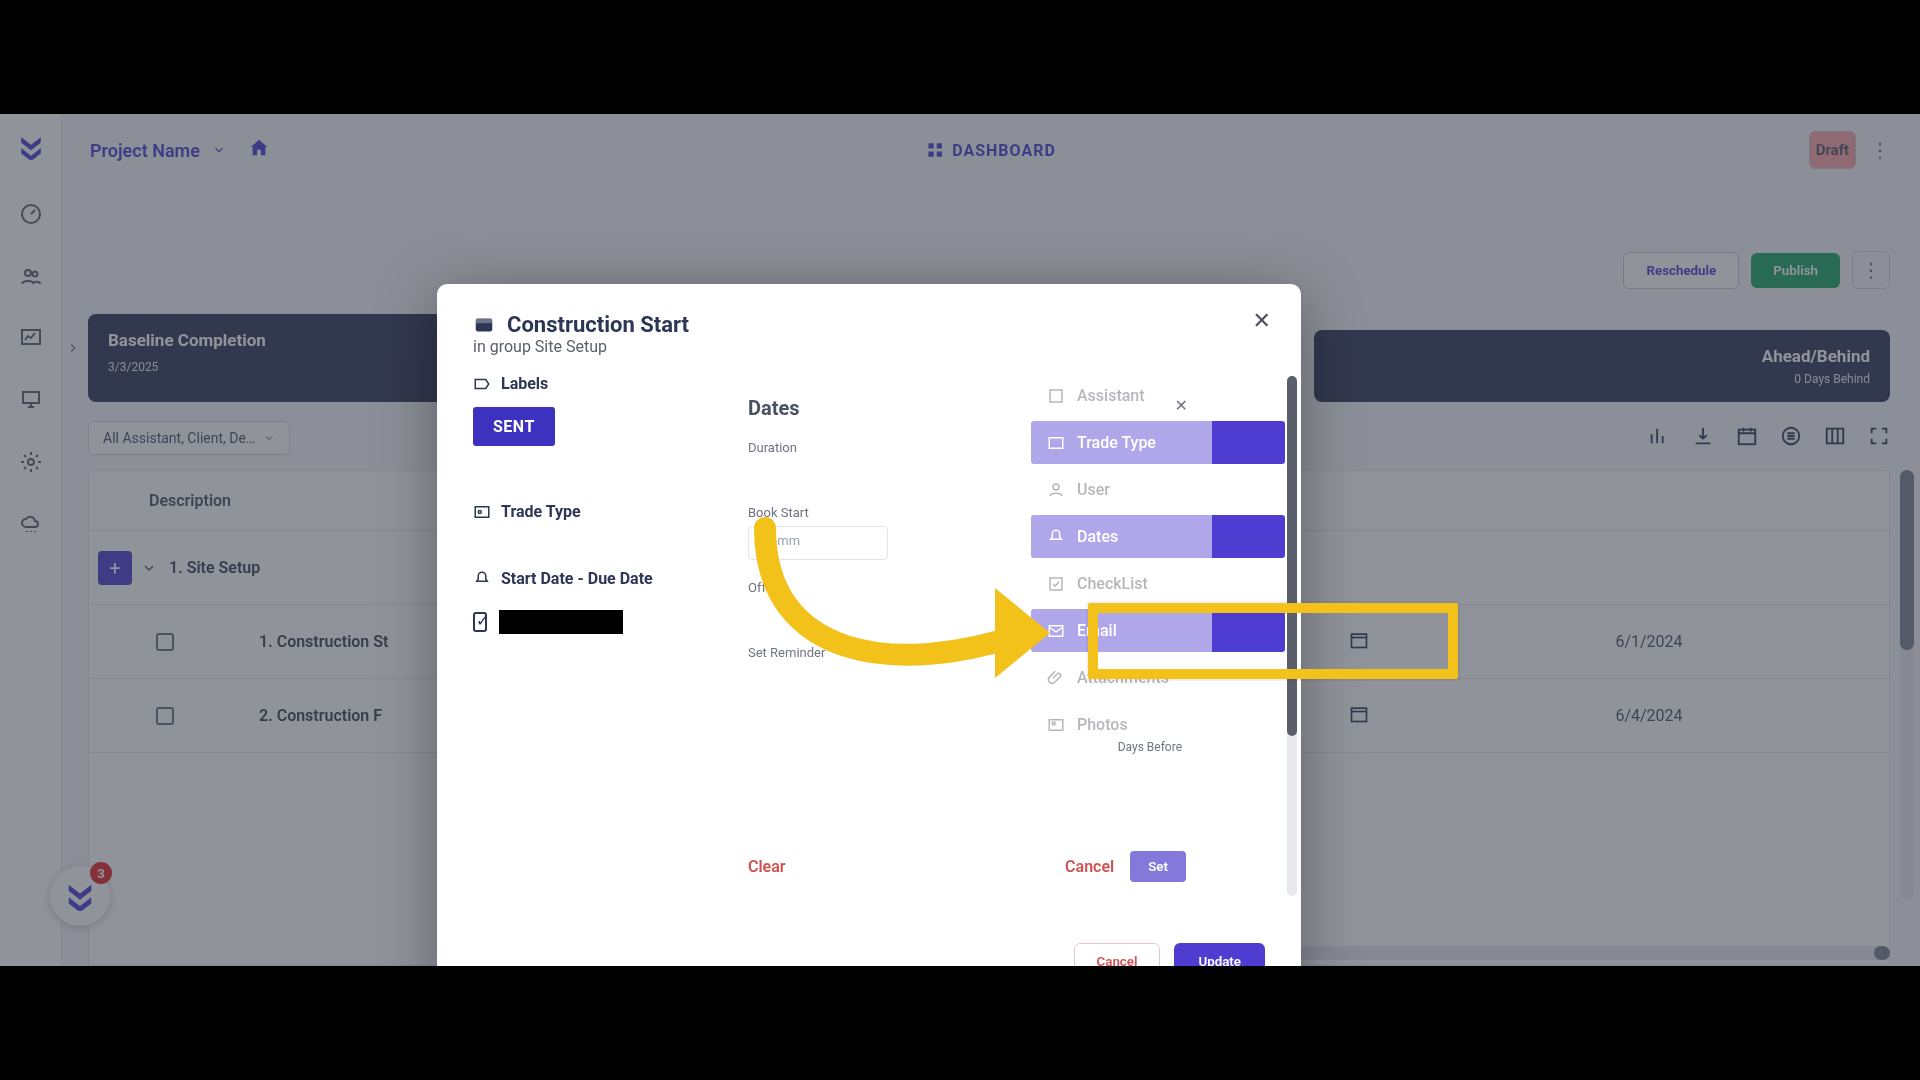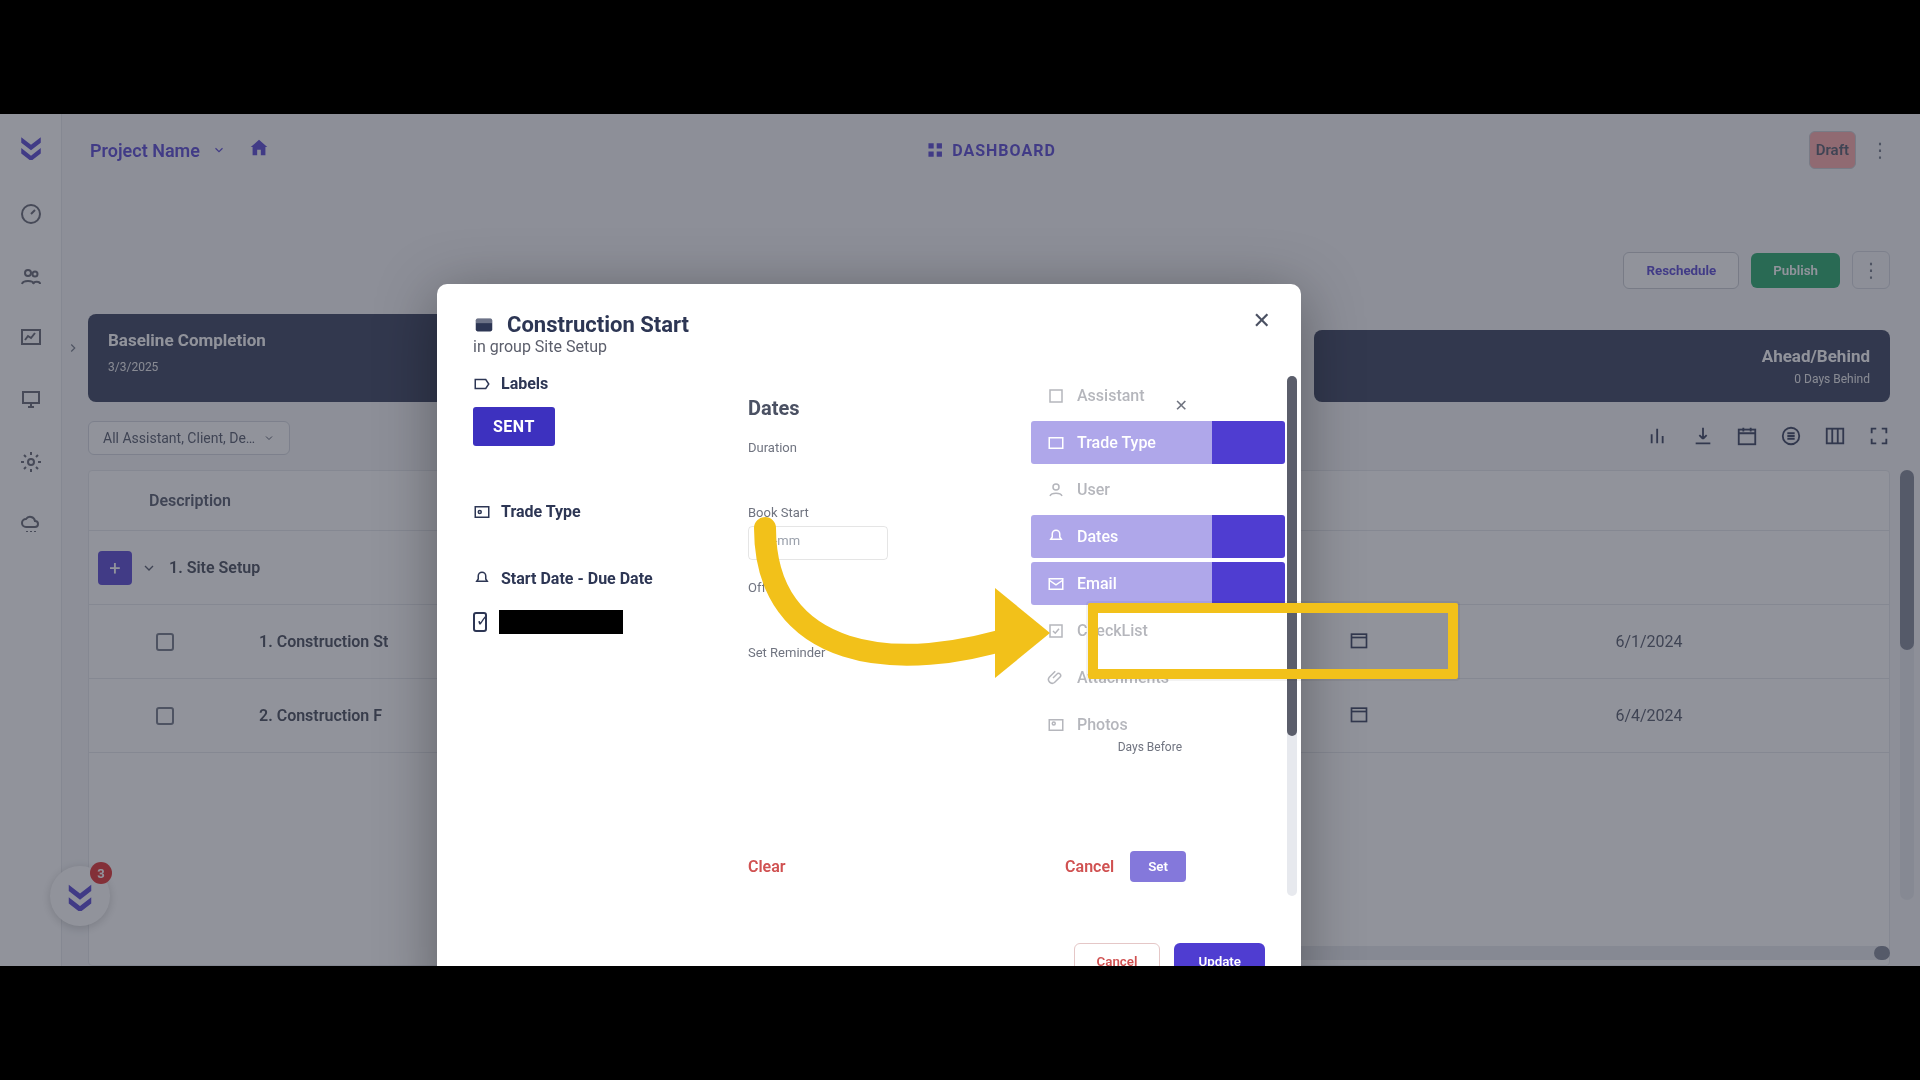--- a/index.html
+++ b/index.html
@@ -381,33 +381,33 @@
               <path d="M4 20c2-5 14-5 16 0" fill="none" stroke="currentColor" stroke-width="2"></path>
             </svg>
             <span>User</span>
           </div>
         <div class="side-item sel">
             <svg width="18" height="18" viewBox="0 0 24 24">
               <path d="M12 3a5 5 0 015 5v4l2 3H5l2-3V8a5 5 0 015-5z" fill="none" stroke="currentColor" stroke-width="2"></path>
             </svg>
             <span>Dates</span>
           </div>
+        <div class="side-item">
+            <svg width="18" height="18" viewBox="0 0 24 24">
+              <rect x="4" y="4" width="16" height="16" fill="none" stroke="currentColor" stroke-width="2"></rect>
+              <path d="M8 12l3 3 5-6" fill="none" stroke="currentColor" stroke-width="2"></path>
+            </svg>
+            <span>CheckList</span>
+          </div>
         <div class="side-item sel">
             <svg width="18" height="18" viewBox="0 0 24 24">
               <rect x="3" y="5" width="18" height="14" fill="none" stroke="currentColor" stroke-width="2"></rect>
               <path d="M3 7l9 6 9-6" fill="none" stroke="currentColor" stroke-width="2"></path>
             </svg>
             <span>Email</span>
-          </div>
-        <div class="side-item">
-            <svg width="18" height="18" viewBox="0 0 24 24">
-              <rect x="4" y="4" width="16" height="16" fill="none" stroke="currentColor" stroke-width="2"></rect>
-              <path d="M8 12l3 3 5-6" fill="none" stroke="currentColor" stroke-width="2"></path>
-            </svg>
-            <span>CheckList</span>
           </div>
         <div class="side-item">
             <svg width="18" height="18" viewBox="0 0 24 24">
               <path d="M8 12l6-6a3 3 0 014 4l-8 8a5 5 0 01-7-7l8-8" fill="none" stroke="currentColor" stroke-width="2"></path>
             </svg>
             <span>Attachments</span>
           </div>
         <div class="side-item">
             <svg width="18" height="18" viewBox="0 0 24 24">
               <rect x="3" y="5" width="18" height="14" fill="none" stroke="currentColor" stroke-width="2"></rect>

